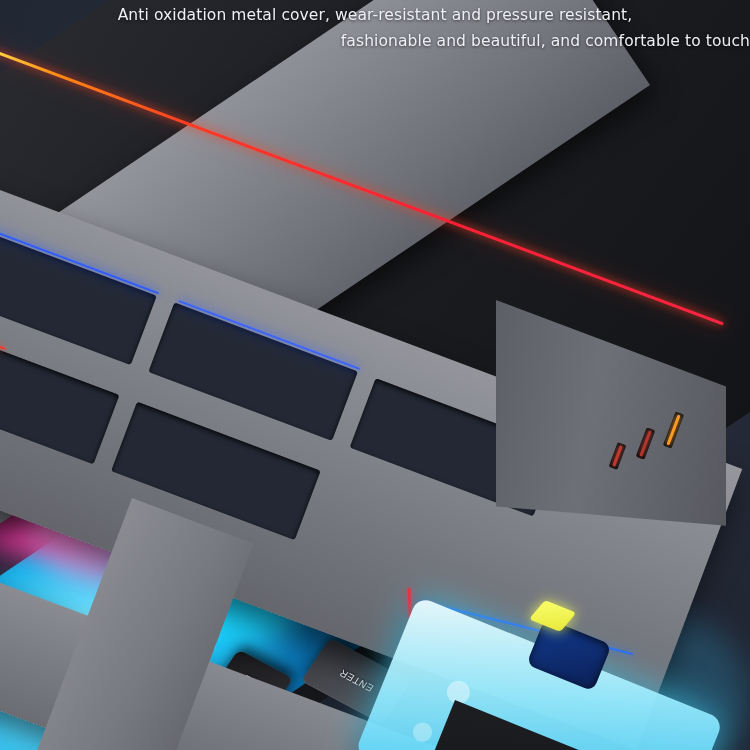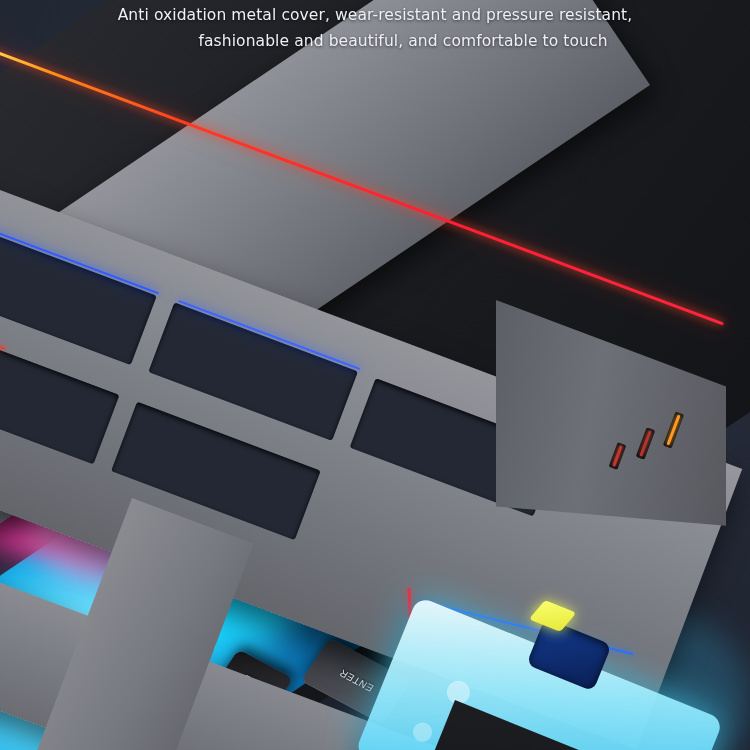--- a/index.html
+++ b/index.html
@@ -15,21 +15,21 @@
 
   
   .caption{
     position:absolute;left:0;right:0;top:2px;
     text-align:center;color:#eef0f5;
     font-size:15.5px;line-height:26px;letter-spacing:.1px;
     z-index:60;text-shadow:0 1px 3px rgba(0,0,0,.6);
     font-family:"DejaVu Sans", sans-serif;
   }
   .caption .l1{display:block;}
-  .caption .l2{display:block;padding-left:56px;}
+  .caption .l2{display:block;padding-left:56px;text-align:right;}
   .headline{
     position:absolute;top:92px;left:0;right:22px;
     text-align:right;color:#f3f4f8;
     font-size:25px;letter-spacing:.2px;z-index:60;
     font-family:"Liberation Sans", sans-serif;
     text-shadow:0 2px 6px rgba(0,0,0,.55);
   }
 
   
   .layer{position:absolute;}

